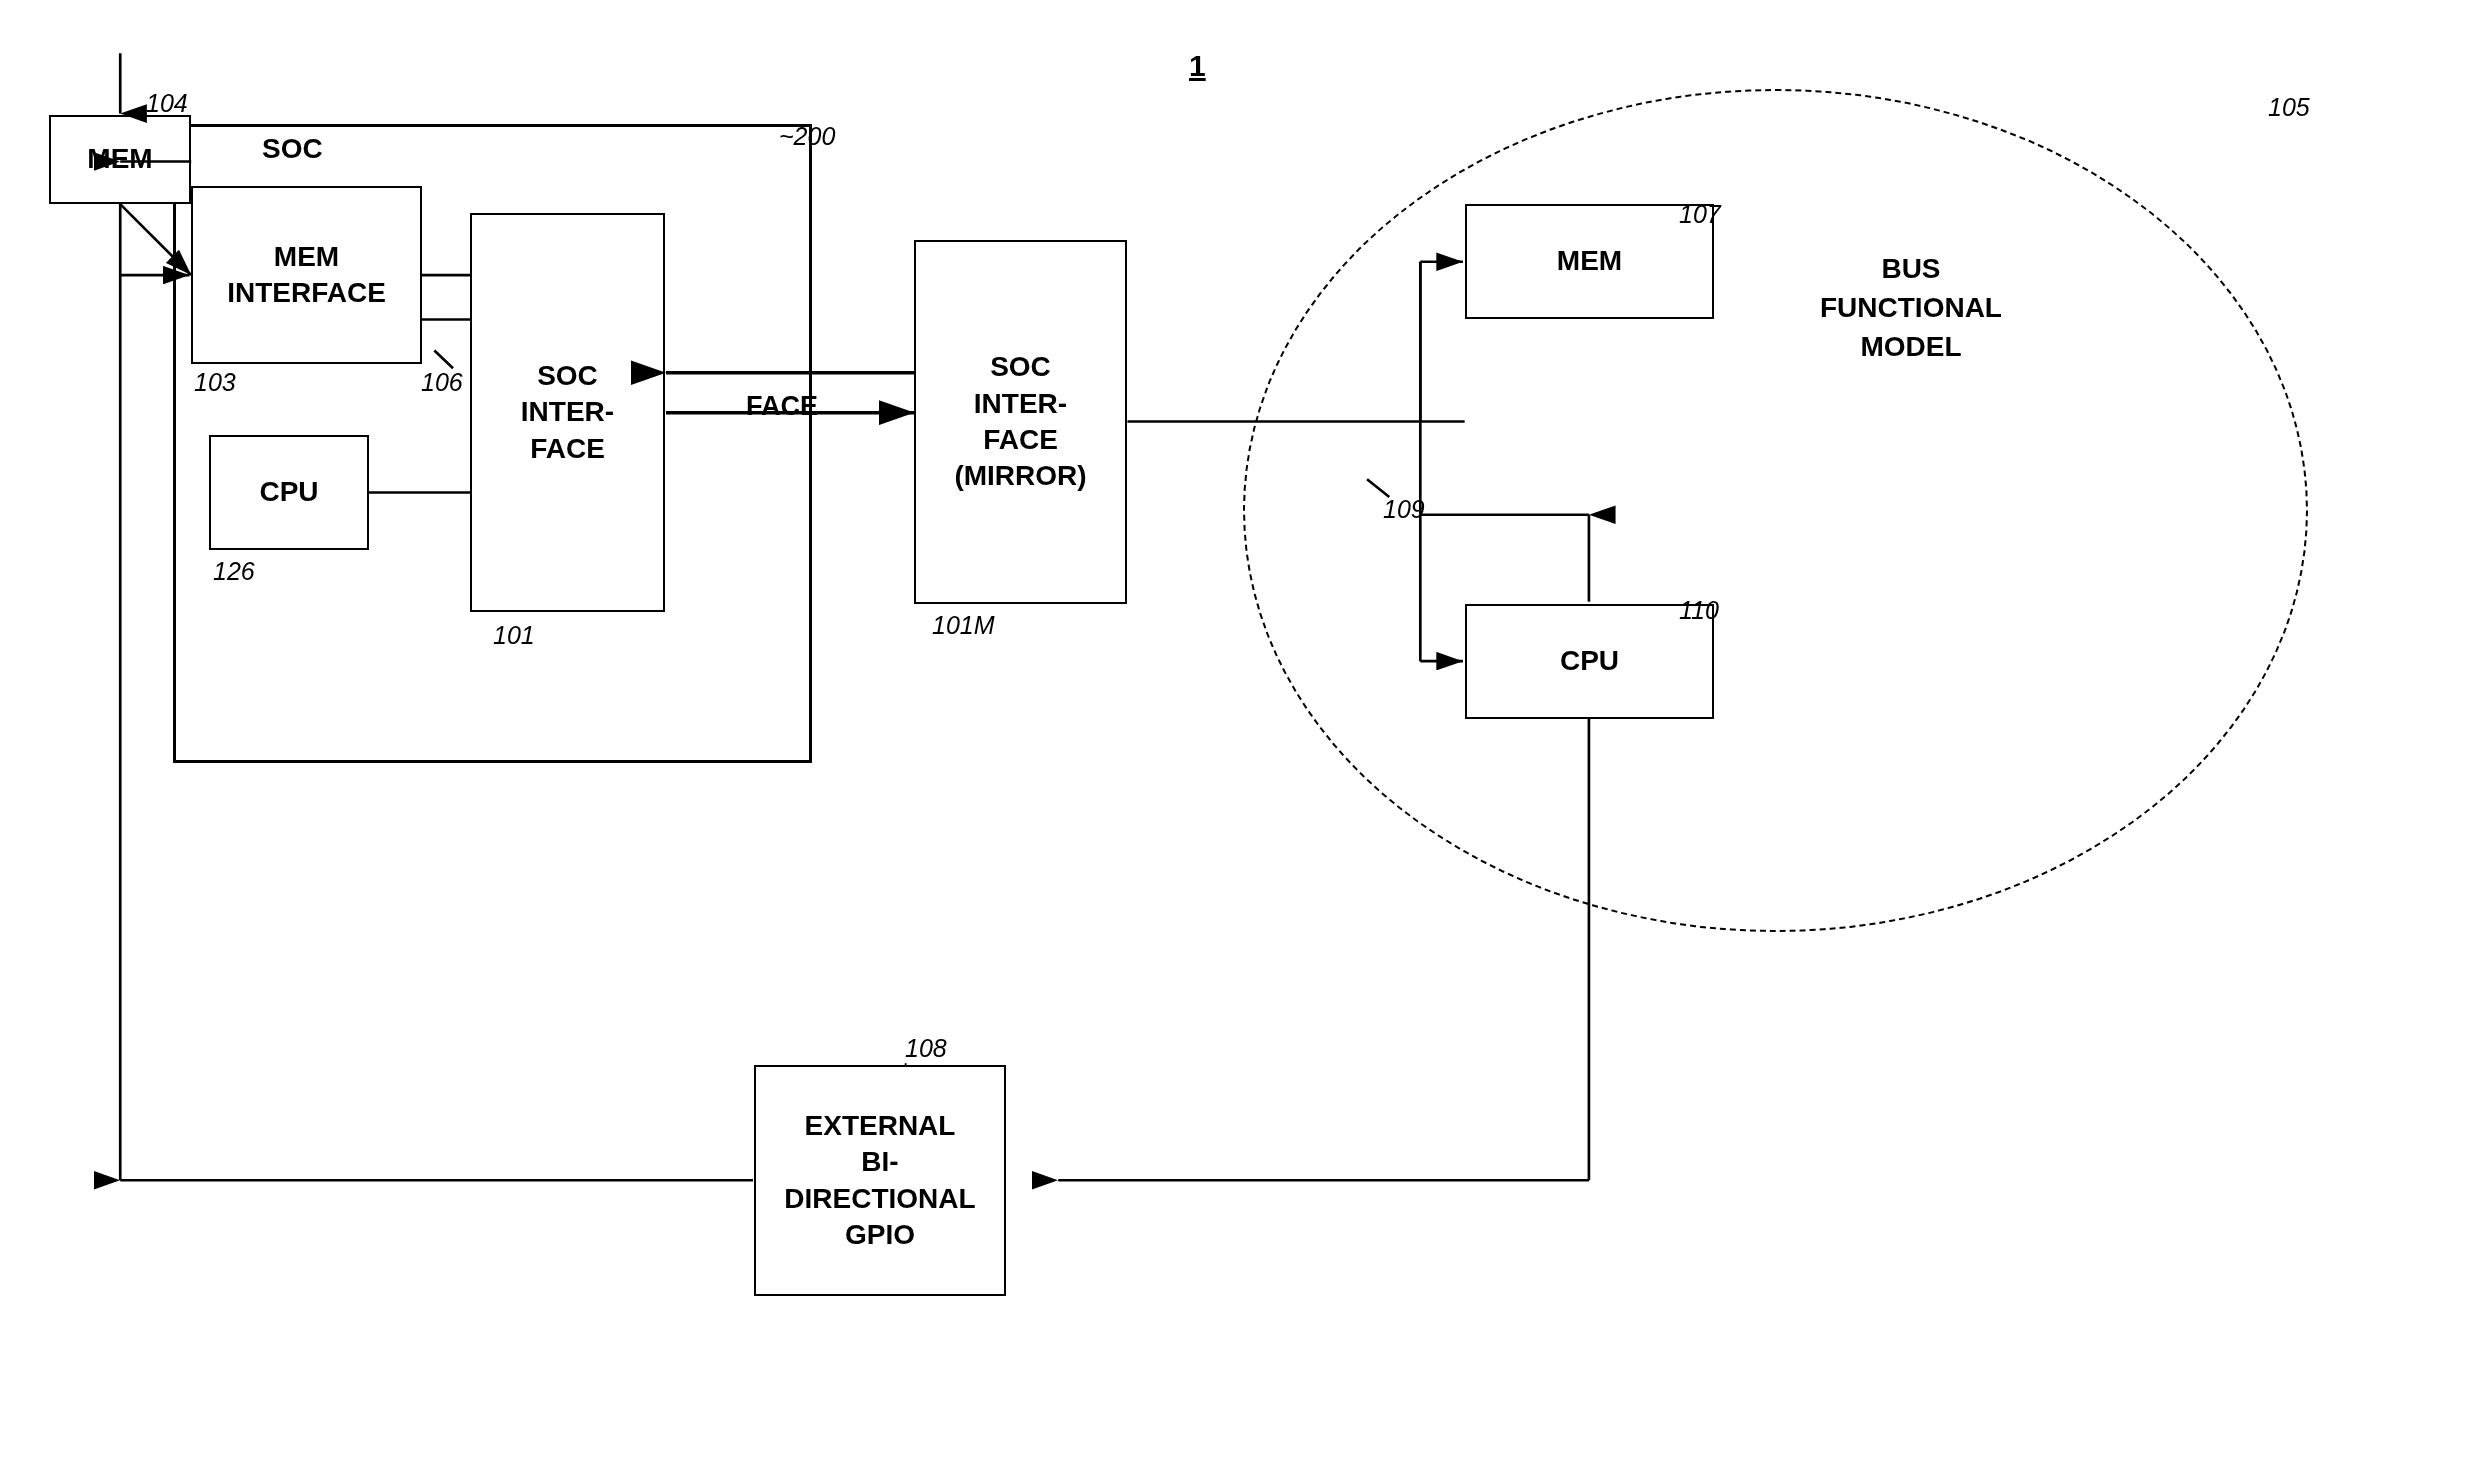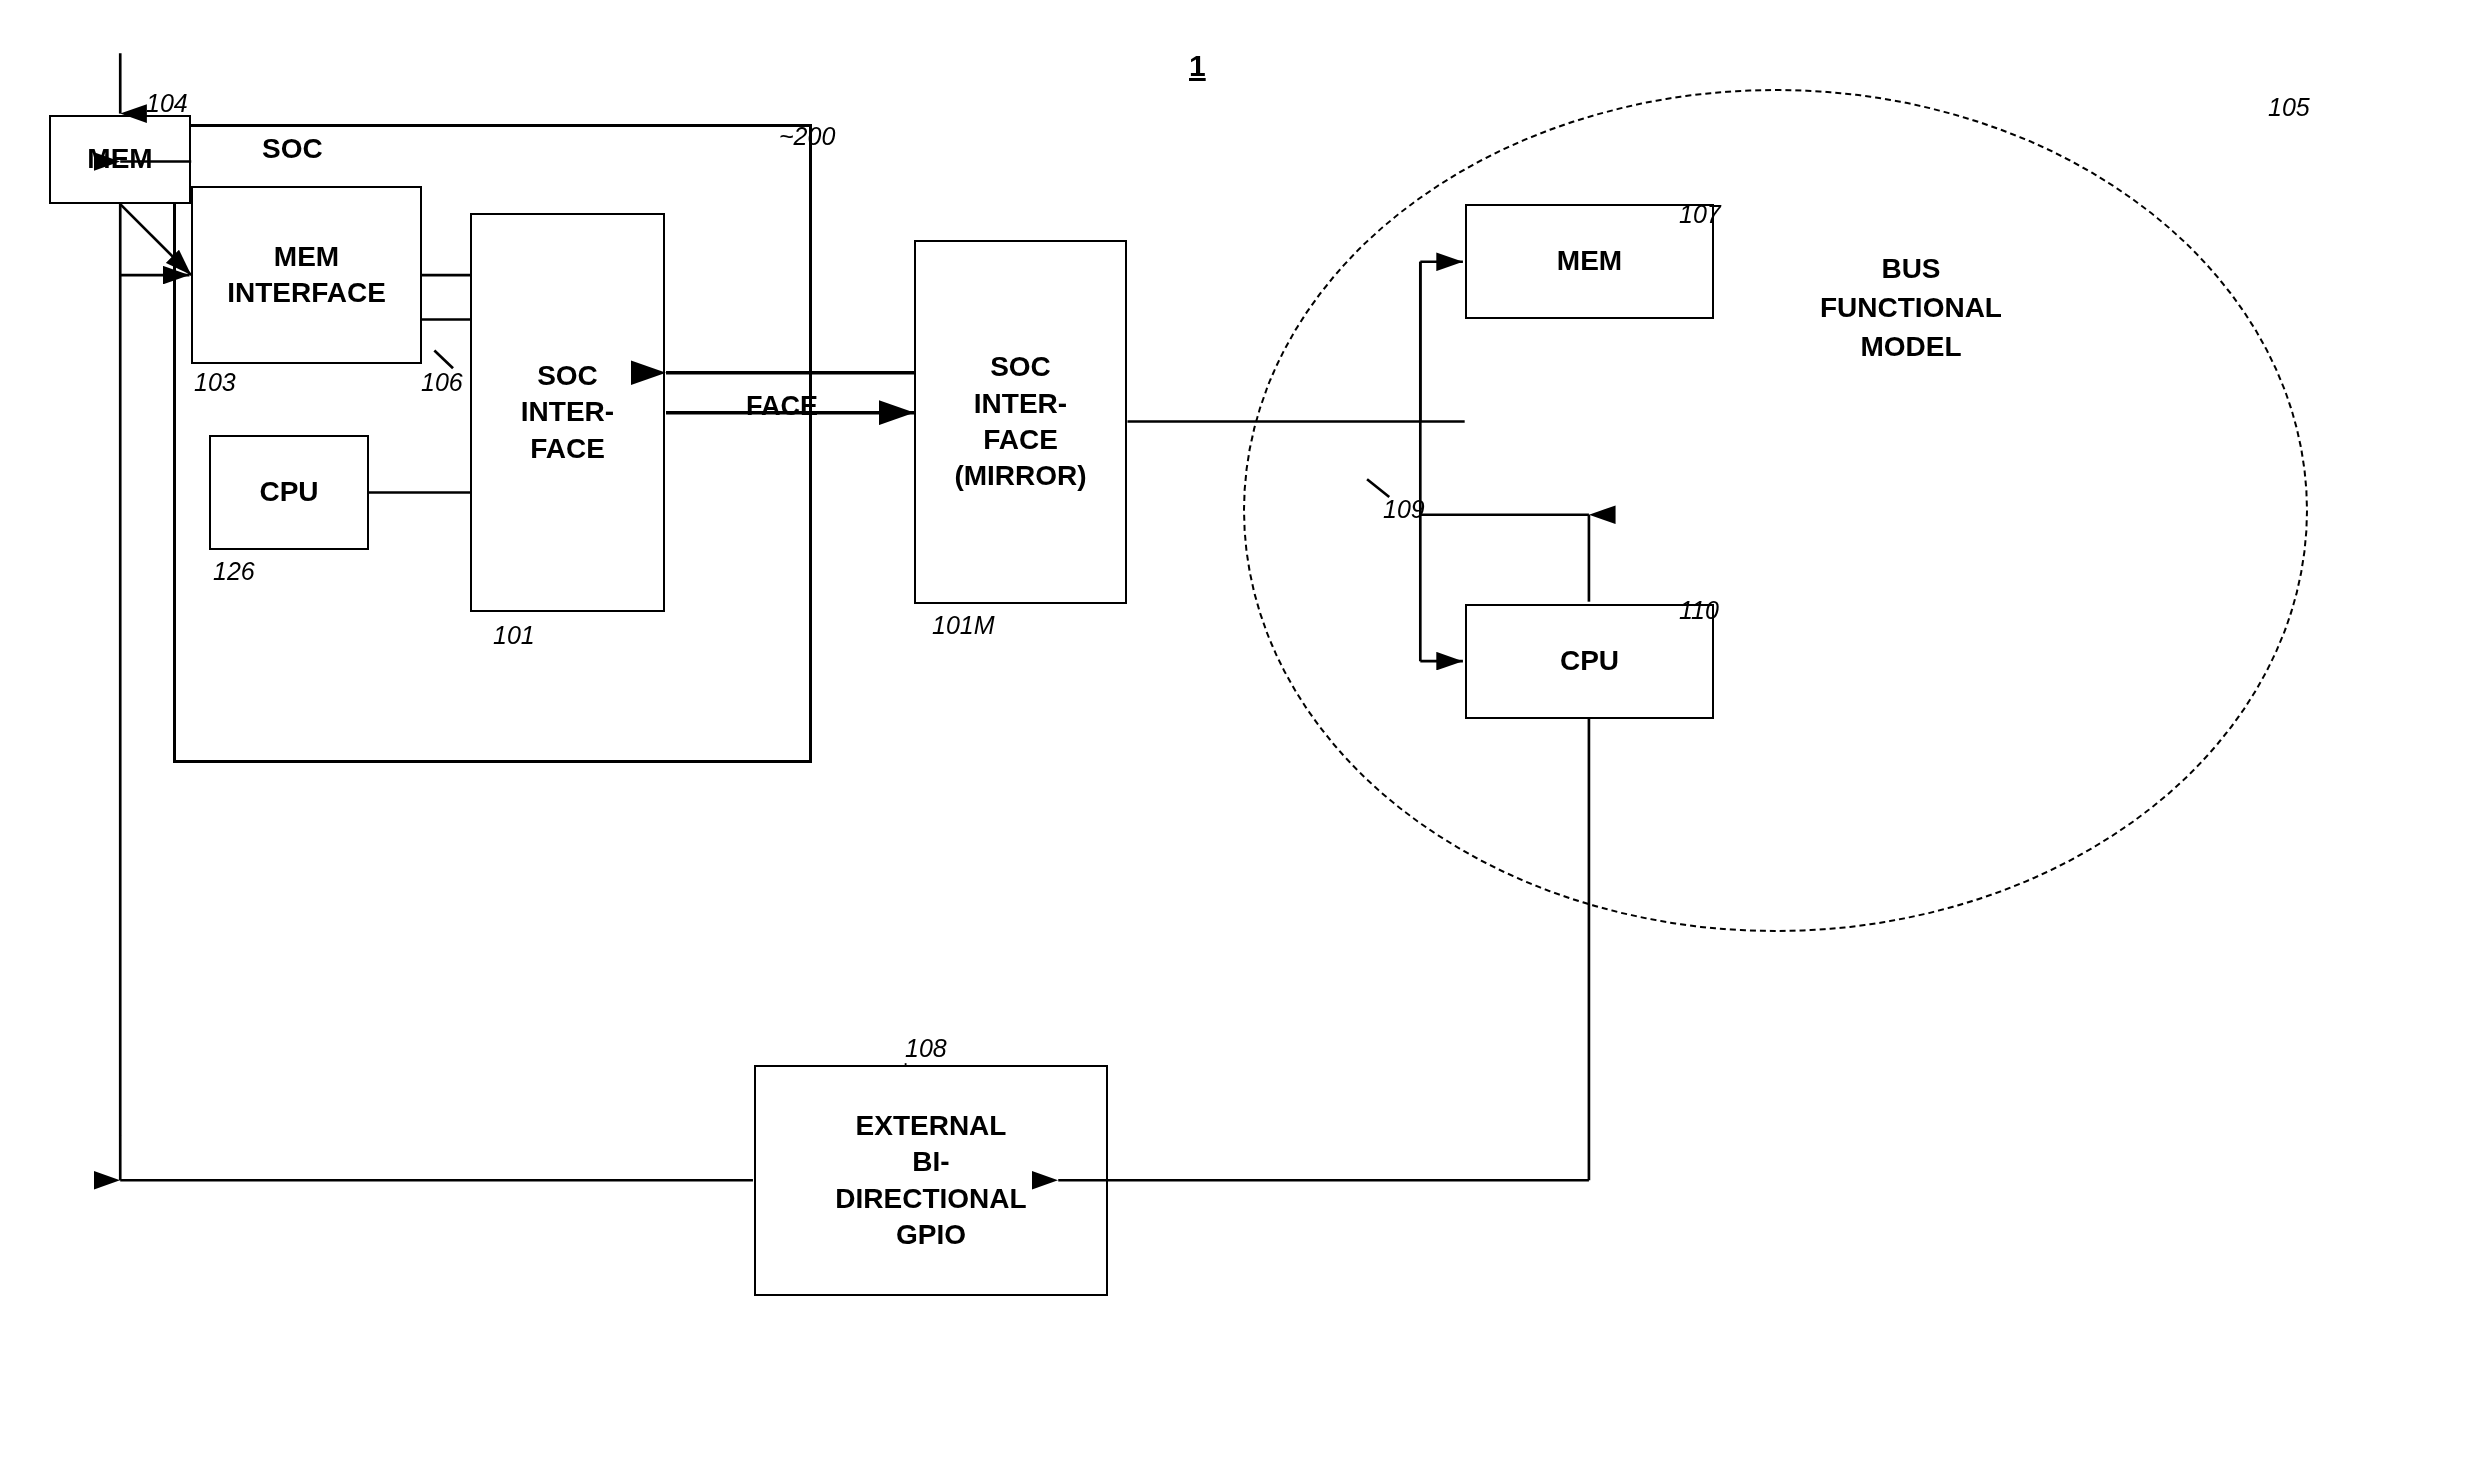--- a/index.html
+++ b/index.html
@@ -128,21 +128,21 @@
   <div class="ref-num" style="left:1679px; top:200px;">107</div>
 
   <div class="block" style="left:1465px; top:604px; width:249px; height:115px;">
     <span class="block-label">CPU</span>
   </div>
 
   <div class="ref-num" style="left:1679px; top:596px;text-align:center;">110</div>
 
   <div class="ref-num" style="left:1383px; top:495px;">109</div>
 
-  <div class="block" style="left:754px; top:1065px; width:354px; height:231px;">
+  <div class="block" style="left:754px; top:1065px; width:252px; height:231px;">
     <span class="block-label">EXTERNAL<br>BI-<br>DIRECTIONAL<br>GPIO</span>
   </div>
 
   <div class="ref-num" style="left:905px; top:1034px;">108</div>
 
   <svg class="lines" viewBox="0 0 2788 1670" width="2475" height="1482">
     <defs>
       <marker id="arrow" markerWidth="10" markerHeight="7" refX="10" refY="3.5" orient="auto">
         <polygon points="0 0, 10 3.5, 0 7" fill="#000"></polygon>
       </marker>

